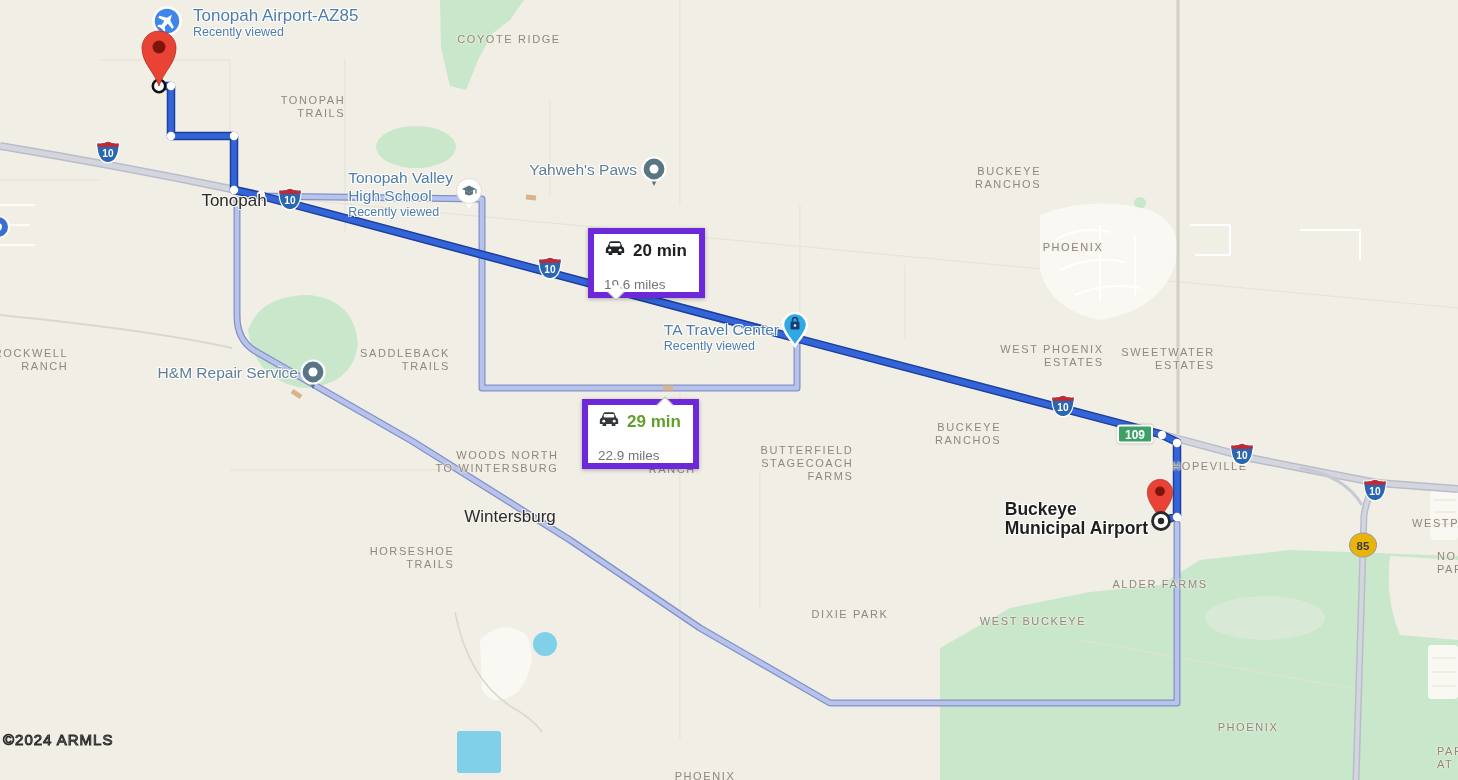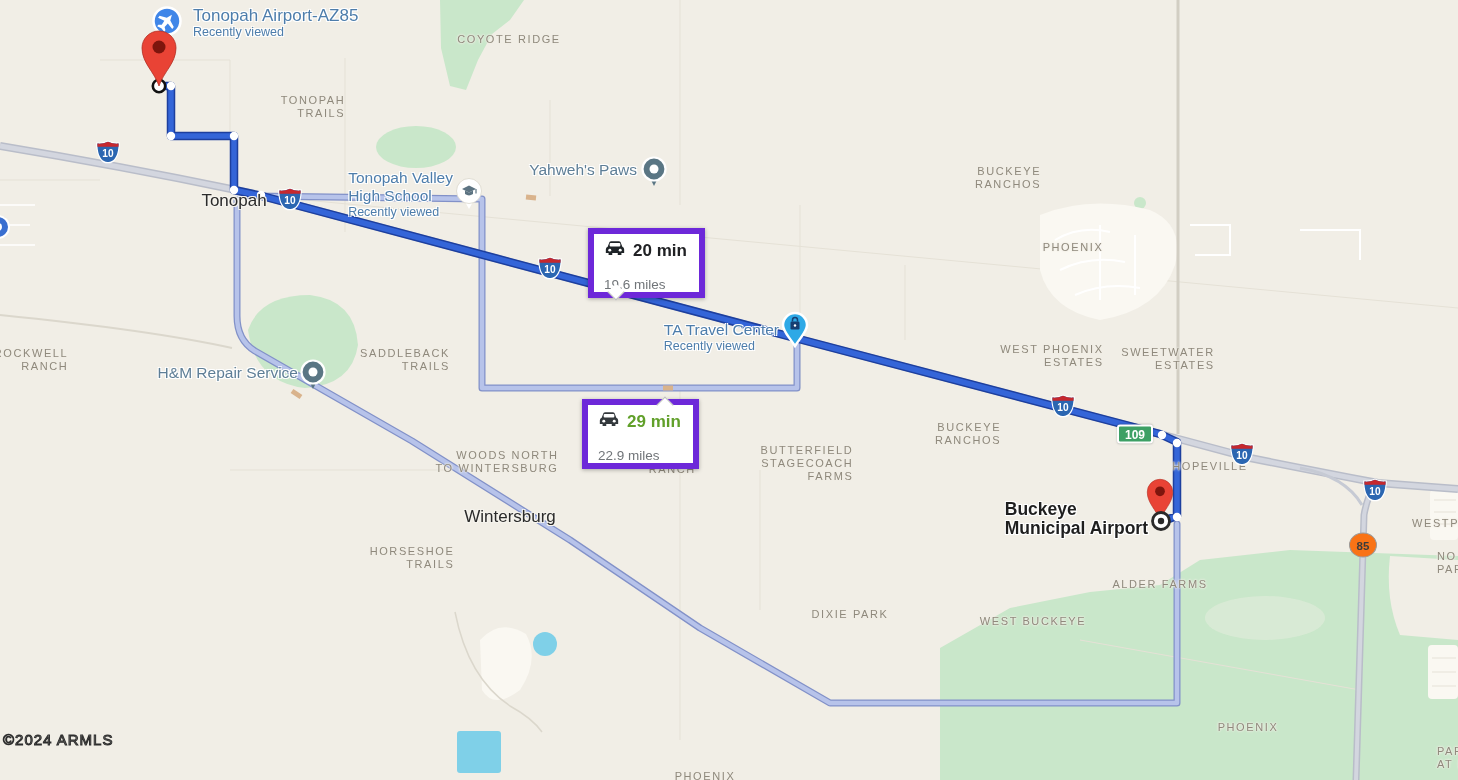--- a/index.html
+++ b/index.html
@@ -33,21 +33,21 @@
     text-shadow:-1px -1px 0 #fff,1px -1px 0 #fff,-1px 1px 0 #fff,1px 1px 0 #fff;
   }
   
   .shield{position:absolute;z-index:3;transform:translate(-50%,-50%);}
   .shield-109{
     width:36px;height:19px;background:#3da065;border:2px solid #fff;border-radius:3px;
     color:#fff;font-size:12px;font-weight:700;display:flex;align-items:center;justify-content:center;
     box-shadow:0 0 2px rgba(0,0,0,.25);box-sizing:border-box;
   }
   .shield-85{
-    width:28px;height:25px;background:#f97316;border:1.5px solid #9b9b9b;border-radius:50%;
+    width:28px;height:25px;background:#eab308;border:1.5px solid #9b9b9b;border-radius:50%;
     color:#3c3c3c;font-size:11.5px;font-weight:600;display:flex;align-items:center;justify-content:center;
     box-sizing:border-box;
   }
   
   .route-box{
     position:absolute;z-index:4;background:#fff;border:6px solid #6d28d9;
     box-shadow:0 1px 4px rgba(0,0,0,.3);padding:6px 12px 0 10px;
   }
   .rb-top{display:flex;align-items:center;gap:7px;}
   .rb-duration{font-size:17px;font-weight:700;color:#202124;}

